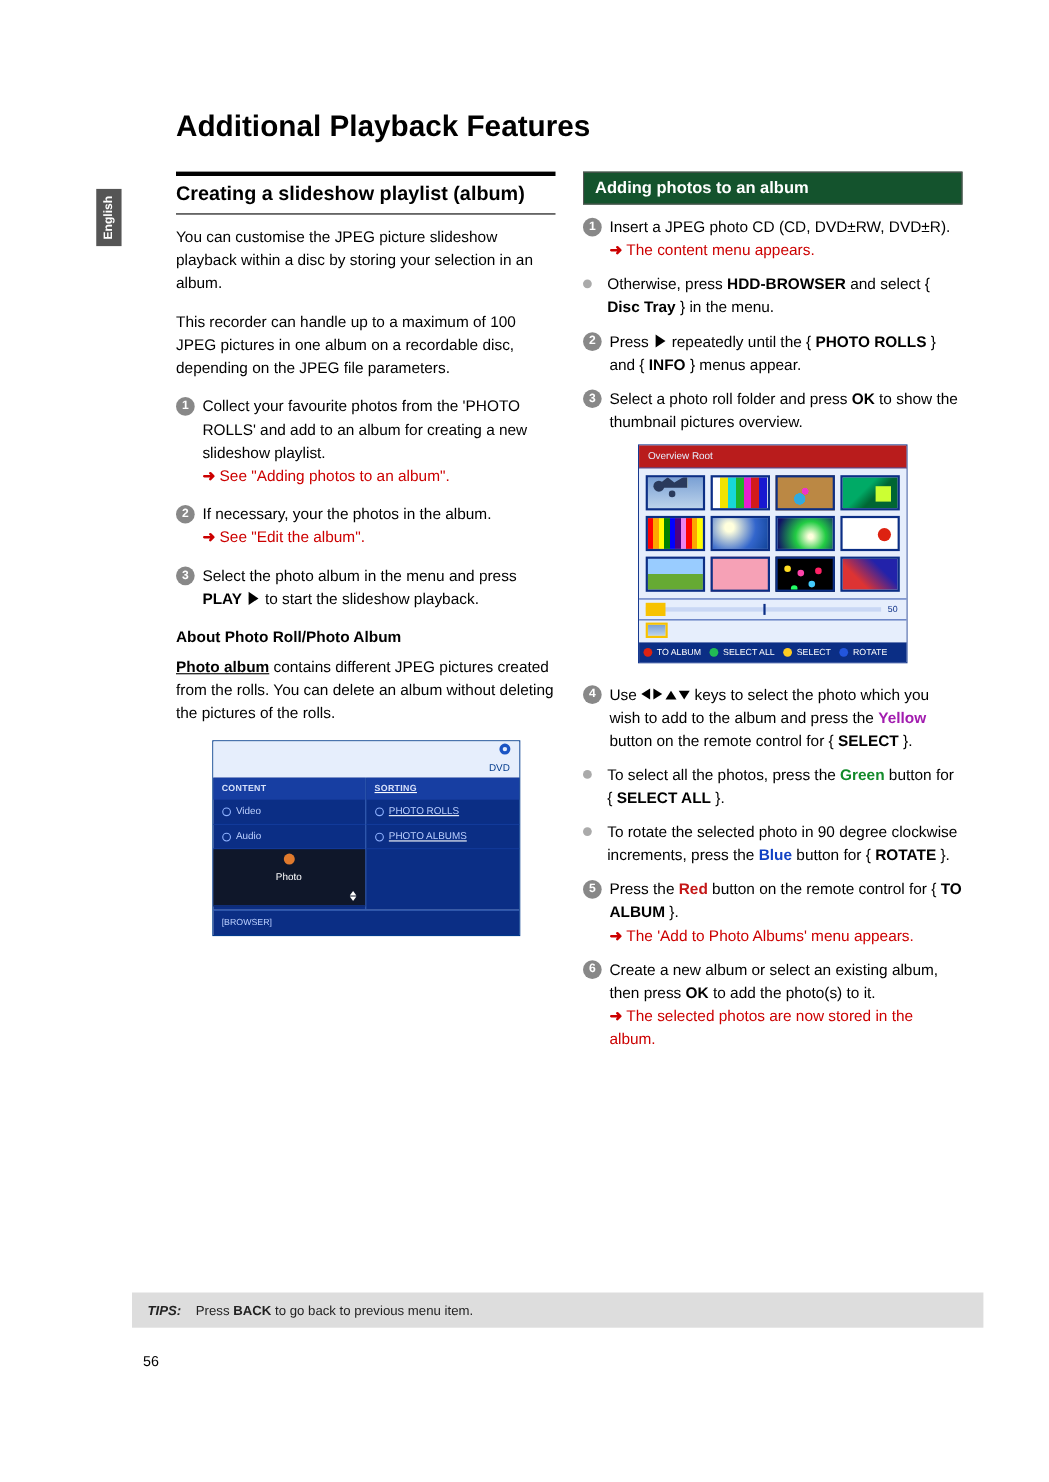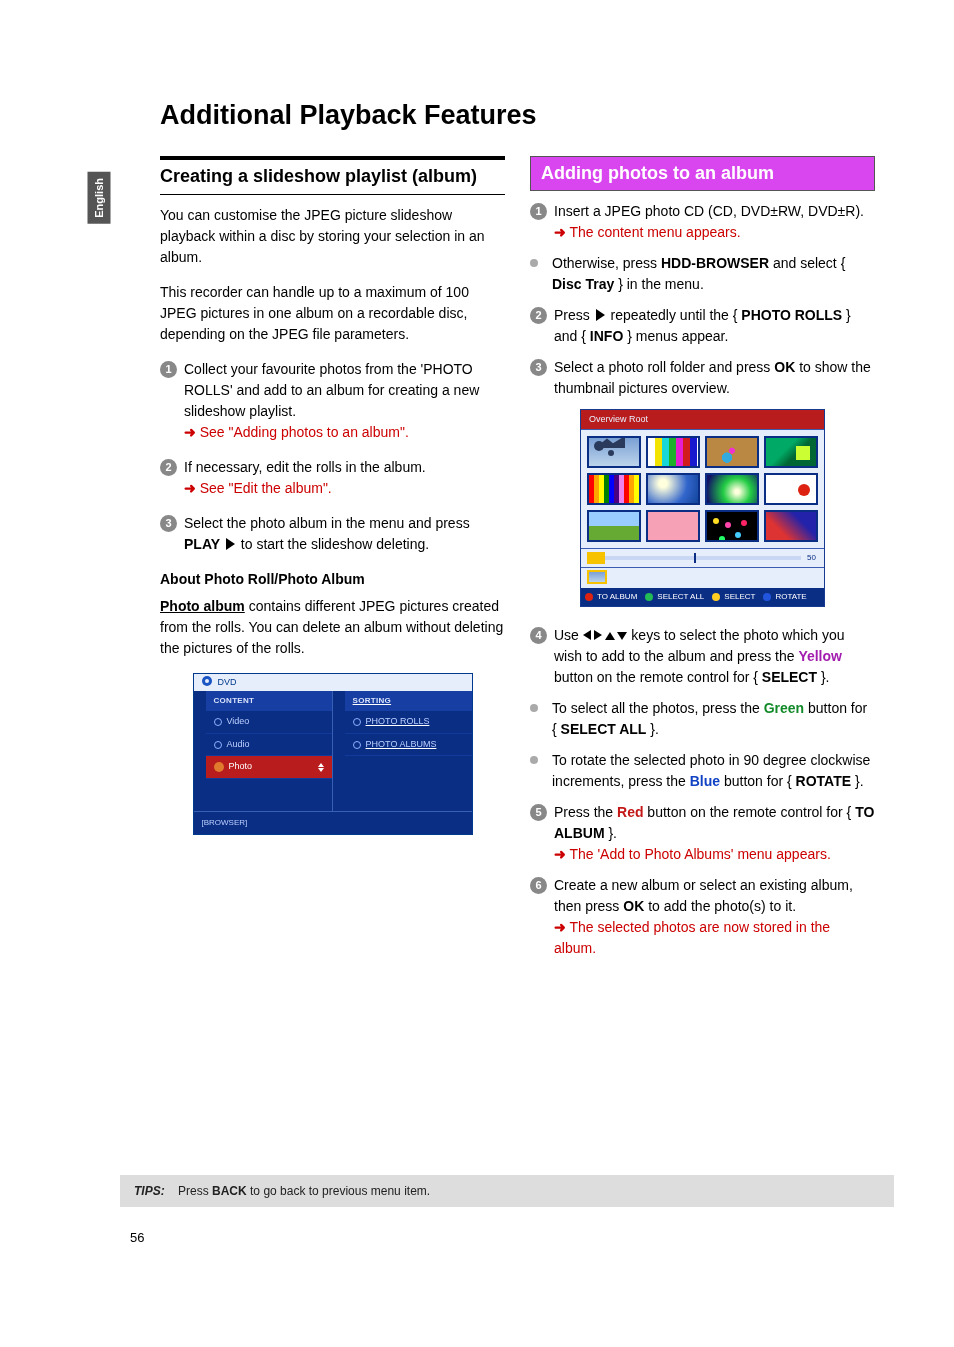--- a/index.html
+++ b/index.html
@@ -49,25 +49,25 @@
       border-top: 1px solid #000;
       margin-bottom: 10px;
     }
     h2 {
       font-size: 18px;
       font-weight: bold;
       margin: 3px 0 6px 0;
       line-height: 1.3;
     }
     .sub-banner {
-      background: #d946ef;
+      background: #14532d;
       color: #fff;
       font-weight: bold;
       padding: 3px 10px;
-      font-size: 18px;
+      font-size: 15px;
       margin-bottom: 10px;
       border: 1px solid #555;
     }
     p { margin-bottom: 14px; font-size: 14px; }
     .step-item { display: flex; margin-bottom: 14px; }
     .step-circle {
       flex: 0 0 auto;
       width: 17px; height: 17px;
       border-radius: 50%;
       background: #888;
@@ -100,50 +100,50 @@
       margin: 8px auto 0 auto;
       border: 1px solid #003a8c;
       font-family: Arial, sans-serif;
     }
     .dvd-top {
       background: #e6eefc;
       color: #003a8c;
       font-size: 9px;
       padding: 2px 8px;
       display: flex;
-      align-items: flex-start;
+      align-items: flex-end;
       gap: 6px;
+      flex-direction: column;
     }
     .disc-gly { width: 10px; height: 10px; border-radius: 50%; background: #1b55c4; display: inline-block; position: relative; }
     .disc-gly::after { content:''; position:absolute; left:3px; top:3px; width:4px; height:4px; background:#e6eefc; border-radius:50%; }
     .dvd-body { display: flex; background: #0b2e85; color: #fff; font-size: 9px; height: 120px; }
     .dvd-col {
       width: 50%;
       border-right: 1px solid #3760b5;
       padding: 0;
-      margin-left: 12px;
     }
     .dvd-col:last-child { border-right: none; text-decoration: underline; }
     .dvd-colhead {
       background: #173ea2;
       padding: 4px 8px;
       color: #d8e2fb;
       font-weight: bold;
       font-size: 8px;
       letter-spacing: 0.3px;
     }
     .dvd-row {
       padding: 4px 8px;
       border-bottom: 1px solid #123a9a;
       color: #bcd0ff;
       display: flex;
       align-items: center;
       gap: 5px;
     }
-    .dvd-row.hl { background: #b91c1c; color: #fff; }
+    .dvd-row.hl { background: #0f172a; color: #fff; flex-direction: column; }
     .dvd-radio { width: 8px; height: 8px; border: 1px solid #8fb2ff; border-radius: 50%; display:inline-block; }
     .dvd-footer {
       background: #0b2e85;
       border-top: 1px solid #3760b5;
       color: #bcd0ff;
       font-size: 8px;
       padding: 5px 8px;
     }
     .dvd-rows-right .dvd-row { color:#bcd0ff; }
 
@@ -271,29 +271,29 @@
       <div class="step-circle">1</div>
       <div class="step-body">
         <span>Collect your favourite photos from the 'PHOTO ROLLS' and add to an album for creating a new slideshow playlist.</span><br>
         <span class="subline"><span class="sub-arrow">➜</span> <span>See "Adding photos to an album".</span></span>
       </div>
     </div>
 
     <div class="step-item">
       <div class="step-circle">2</div>
       <div class="step-body">
-        <span>If necessary, edit the rolls in the album.</span><br>
+        <span>If necessary, your the photos in the album.</span><br>
         <span class="subline"><span class="sub-arrow">➜</span> <span>See "Edit the album".</span></span>
       </div>
     </div>
 
     <div class="step-item">
       <div class="step-circle">3</div>
       <div class="step-body">
-        <span>Select the photo album in the menu and press </span><strong>PLAY</strong> <span class="play-tri"></span><span> to start the slideshow deleting.</span>
+        <span>Select the photo album in the menu and press </span><strong>PLAY</strong> <span class="play-tri"></span><span> to start the slideshow playback.</span>
       </div>
     </div>
 
     <p style="margin-bottom:6px;"><strong>About Photo Roll/Photo Album</strong></p>
     <p>
       <strong class="underline">Photo album</strong><span> contains different JPEG pictures created from the rolls. You can delete an album without deleting the pictures of the rolls.</span>
     </p>
 
     <div class="dvd-menu">
       <div class="dvd-top">

